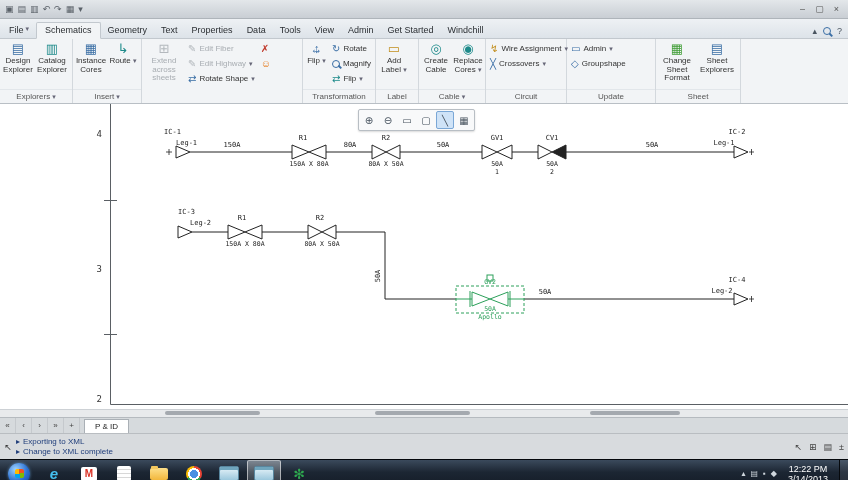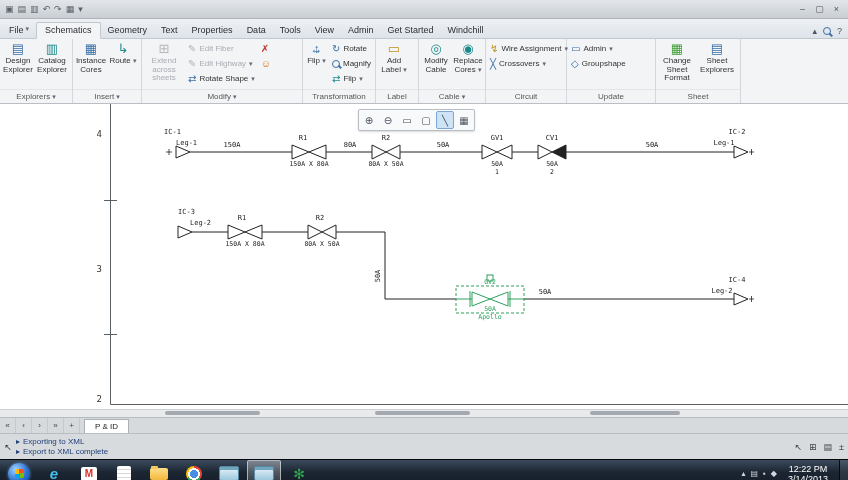--- a/index.html
+++ b/index.html
@@ -232,24 +232,20 @@
         </div>
         <div class="col">
           <div class="rbtn-sm">
             <span class="ric-s c-red">✗</span>
           </div>
           <div class="rbtn-sm">
             <span class="ric-s c-orange">☺</span>
           </div>
         </div>
       </div>
-      <div class="rfoot">
-        <span>Modify</span>
-        <span class="caret">▾</span>
-      </div>
     </div>
 
     <div class="rgroup" style="width:72px">
       <div class="rbody">
         <div class="rbtn-lg" style="width:28px">
           <span class="moveic">
             <span>↔</span>
             <span>↕</span>
           </span>
           <span class="rlbl">
@@ -290,21 +286,21 @@
       </div>
       <div class="rfoot">
         <span>Label</span>
       </div>
     </div>
 
     <div class="rgroup" style="width:66px">
       <div class="rbody">
         <div class="rbtn-lg">
           <span class="ric c-teal">◎</span>
-          <span class="rlbl">Modify Cable</span>
+          <span class="rlbl">Create Cable</span>
         </div>
         <div class="rbtn-lg">
           <span class="ric c-teal">◉</span>
           <span class="rlbl">
             <span>Replace Cores</span>
             <span class="caret">▾</span>
           </span>
         </div>
       </div>
       <div class="rfoot">
@@ -502,21 +498,21 @@
 
   <div class="statusbar">
     <div class="statusicon">↖</div>
     <div class="msgs">
       <div class="msg">
         <span>▸</span>
         <span>Exporting to XML</span>
       </div>
       <div class="msg">
         <span>▸</span>
-        <span>Export to XML complete</span>
+        <span>Change to XML complete</span>
       </div>
     </div>
     <div class="status-right">
       <span>↖</span>
       <span>⊞</span>
       <span>▤</span>
       <span>±</span>
     </div>
   </div>
 

